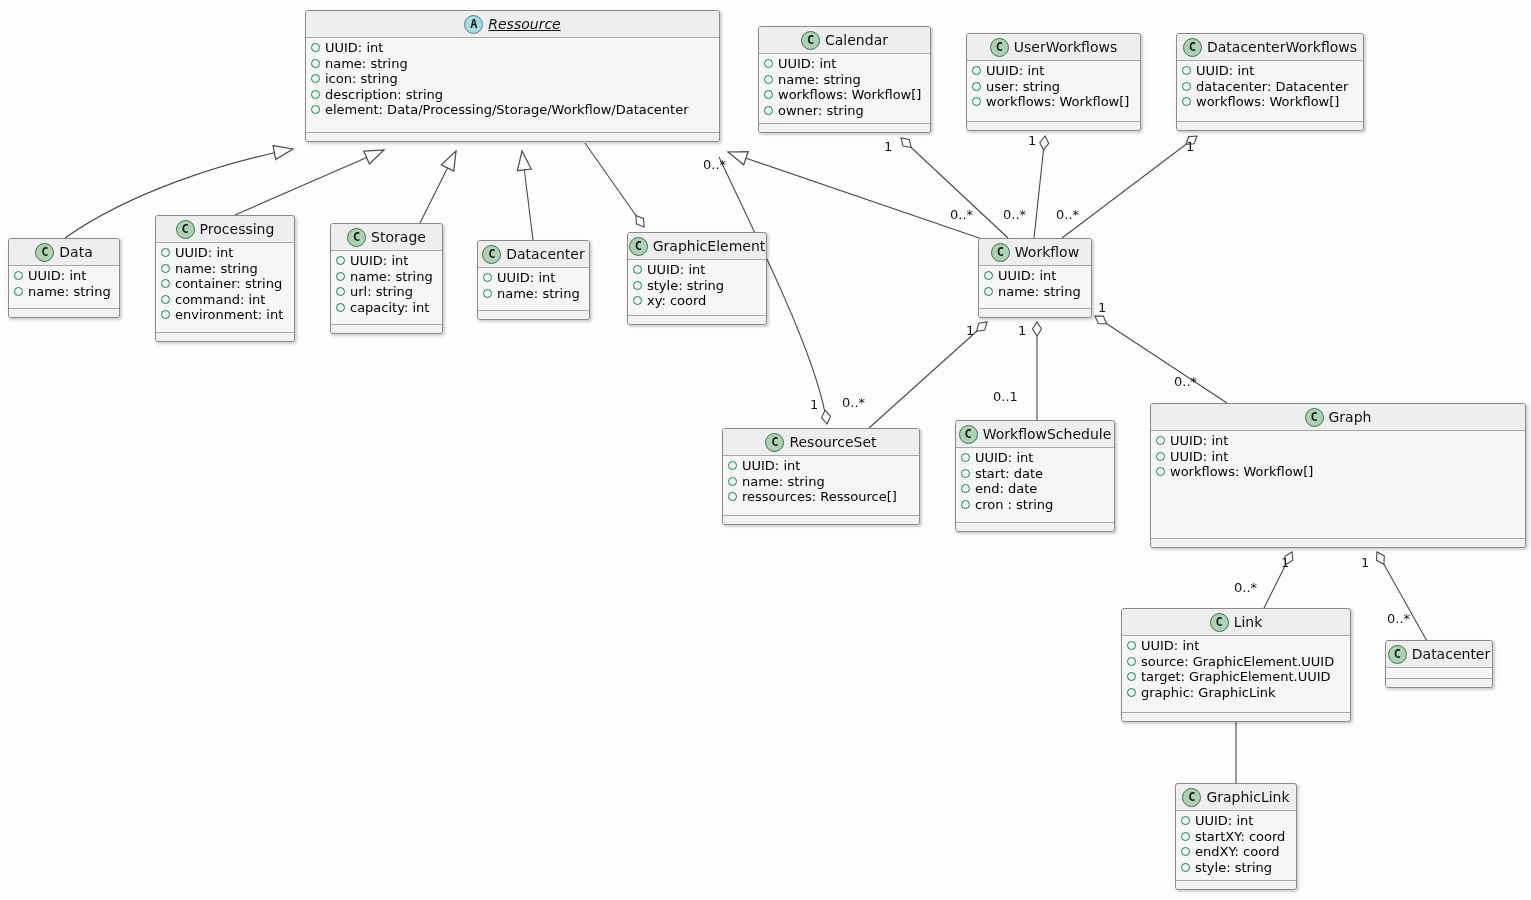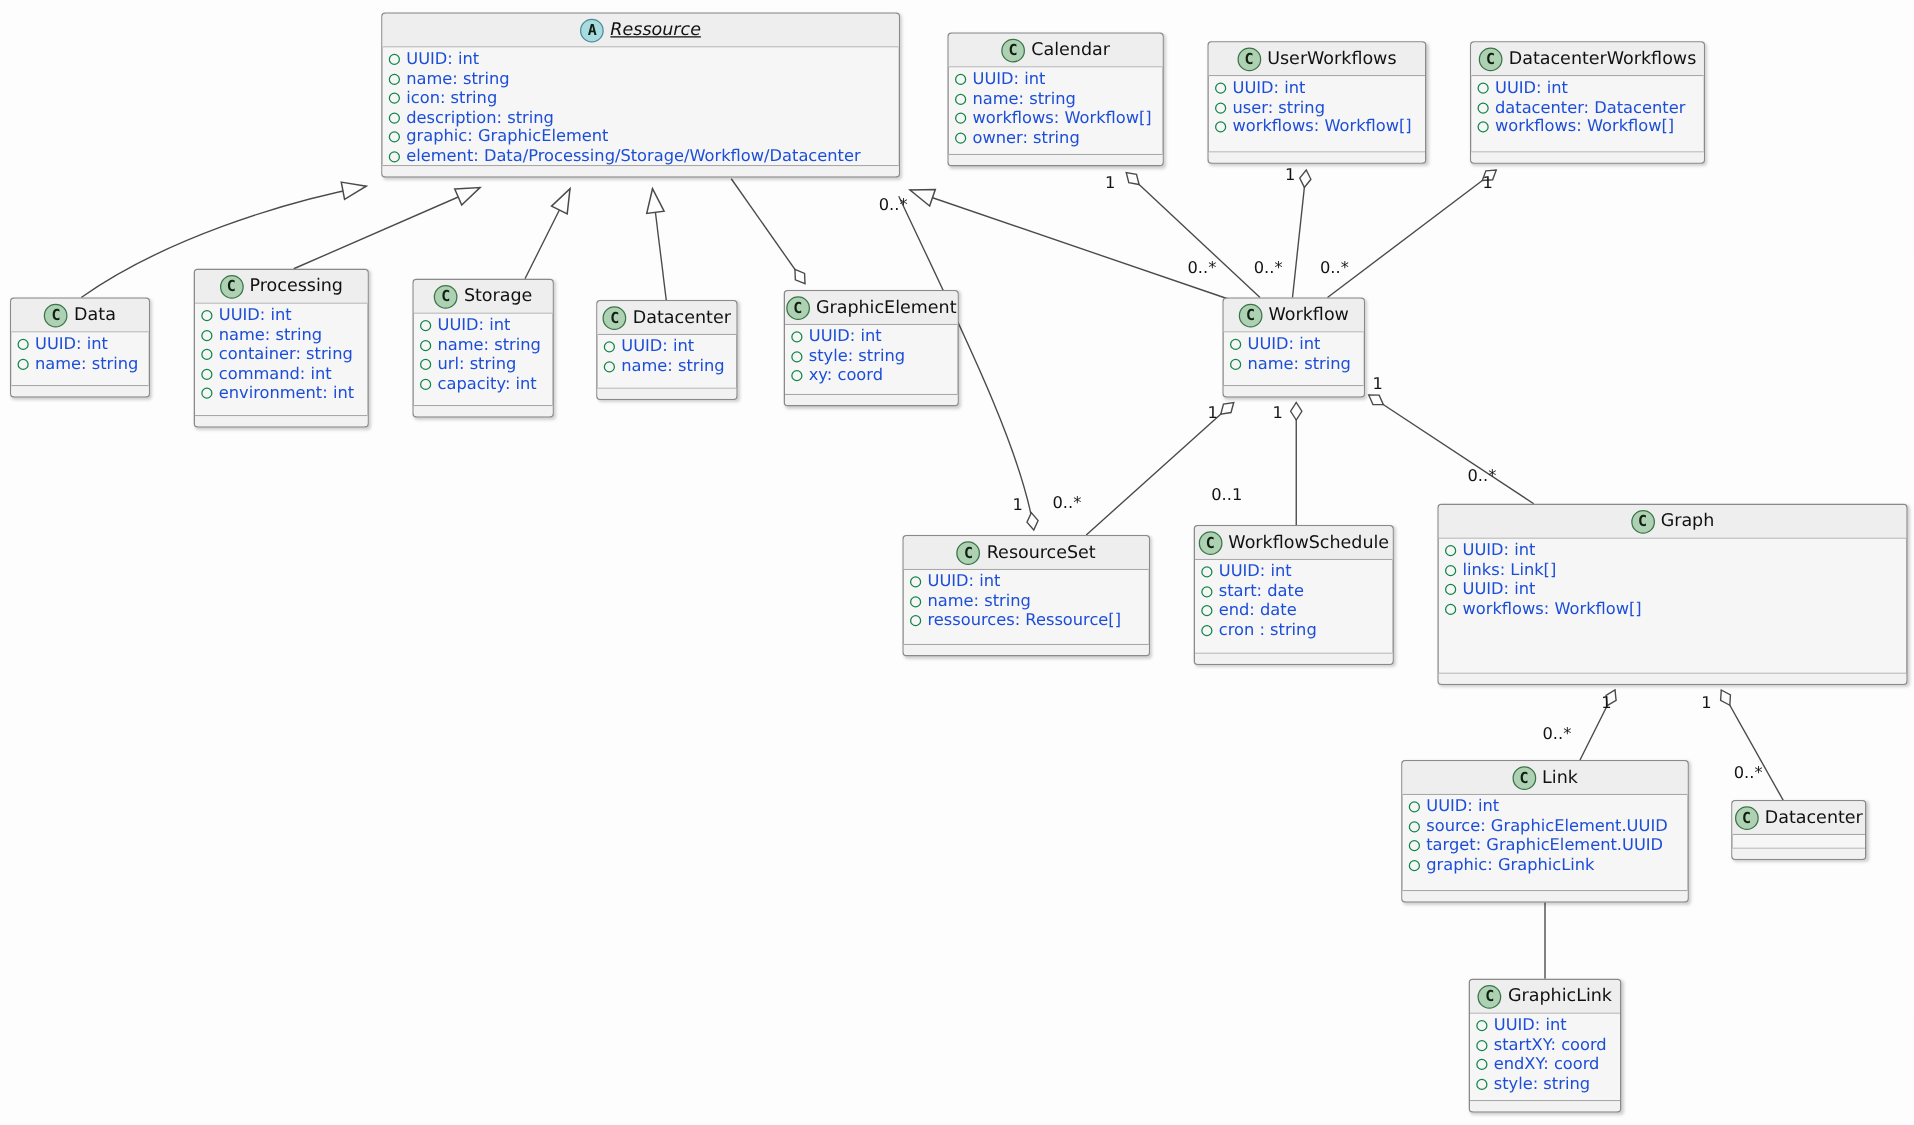--- a/index.html
+++ b/index.html
@@ -14,21 +14,21 @@
     font-size:14px;color:#111;white-space:nowrap;padding:0 4px;}
   .uml-head .cicon{flex:0 0 auto;width:17px;height:17px;border-radius:50%;
     display:flex;align-items:center;justify-content:center;
     font-family:"DejaVu Sans Mono","Liberation Mono",monospace;
     font-weight:bold;font-size:12px;color:#102010;}
   .cicon.concrete{background:#ADD1B2;border:1px solid #3a7547;}
   .cicon.abstract{background:#A9DCDF;border:1px solid #4b8a9d;}
   .uml-name.abstract{font-style:italic;text-decoration:underline;}
   .uml-attrs{flex:1 1 auto;padding:2px 6px 2px 5px;overflow:hidden;}
   .attr-row{display:flex;align-items:center;gap:5px;line-height:15.5px;
-    font-size:13px;color:#1d4ed8;white-space:nowrap;}
+    font-size:13px;color:#000000;white-space:nowrap;}
   .attr-dot{flex:0 0 auto;width:7px;height:7px;border-radius:50%;
     border:1.4px solid #108548;background:transparent;}
   .uml-foot{flex:0 0 8px;border-top:1px solid #a8a8a8;background:#f2f2f2;
     border-radius:0 0 3px 3px;}
   .mult{position:absolute;font-size:13px;color:#141414;white-space:nowrap;
     background:transparent;line-height:14px;}
 </style>
 </head>
 <body>
 
@@ -79,24 +79,20 @@
           <div class="attr-row">
             <span class="attr-dot"></span>
             <span>icon: string</span>
           </div>
           <div class="attr-row">
             <span class="attr-dot"></span>
             <span>description: string</span>
           </div>
           <div class="attr-row">
             <span class="attr-dot"></span>
-            <span>graphic: GraphicElement</span>
-          </div>
-          <div class="attr-row">
-            <span class="attr-dot"></span>
             <span>element: Data/Processing/Storage/Workflow/Datacenter</span>
           </div>
         </div>
     <div class="uml-foot"></div>
   </div>
       <div class="uml-class" style="left: 8px; top: 238px; width: 112px; height: 80px;">
     <div class="uml-head">
       <span class="cicon concrete">C</span>
       <span class="uml-name">Data</span>
     </div>
@@ -336,24 +332,20 @@
   </div>
       <div class="uml-class" style="left: 1150px; top: 403px; width: 376px; height: 145px;">
     <div class="uml-head">
       <span class="cicon concrete">C</span>
       <span class="uml-name">Graph</span>
     </div>
     <div class="uml-attrs">
           <div class="attr-row">
             <span class="attr-dot"></span>
             <span>UUID: int</span>
-          </div>
-          <div class="attr-row">
-            <span class="attr-dot"></span>
-            <span>links: Link[]</span>
           </div>
           <div class="attr-row">
             <span class="attr-dot"></span>
             <span>UUID: int</span>
           </div>
           <div class="attr-row">
             <span class="attr-dot"></span>
             <span>workflows: Workflow[]</span>
           </div>
         </div>
@@ -422,21 +414,21 @@
       <span class="mult" style="left: 950px; top: 208px;">0..*</span>
       <span class="mult" style="left: 884px; top: 140px;">1</span>
       <span class="mult" style="left: 1003px; top: 208px;">0..*</span>
       <span class="mult" style="left: 1028px; top: 134px;">1</span>
       <span class="mult" style="left: 1056px; top: 208px;">0..*</span>
       <span class="mult" style="left: 1186px; top: 140px;">1</span>
       <span class="mult" style="left: 703px; top: 158px;">0..*</span>
       <span class="mult" style="left: 810px; top: 398px;">1</span>
       <span class="mult" style="left: 842px; top: 396px;">0..*</span>
       <span class="mult" style="left: 966px; top: 324px;">1</span>
-      <span class="mult" style="left: 969px; top: 390px;">0..1</span>
+      <span class="mult" style="left: 993px; top: 390px;">0..1</span>
       <span class="mult" style="left: 1018px; top: 324px;">1</span>
       <span class="mult" style="left: 1174px; top: 375px;">0..*</span>
       <span class="mult" style="left: 1098px; top: 301px;">1</span>
       <span class="mult" style="left: 1234px; top: 581px;">0..*</span>
       <span class="mult" style="left: 1281px; top: 556px;">1</span>
       <span class="mult" style="left: 1387px; top: 612px;">0..*</span>
       <span class="mult" style="left: 1361px; top: 556px;">1</span>
     </div>
 </div>
 

